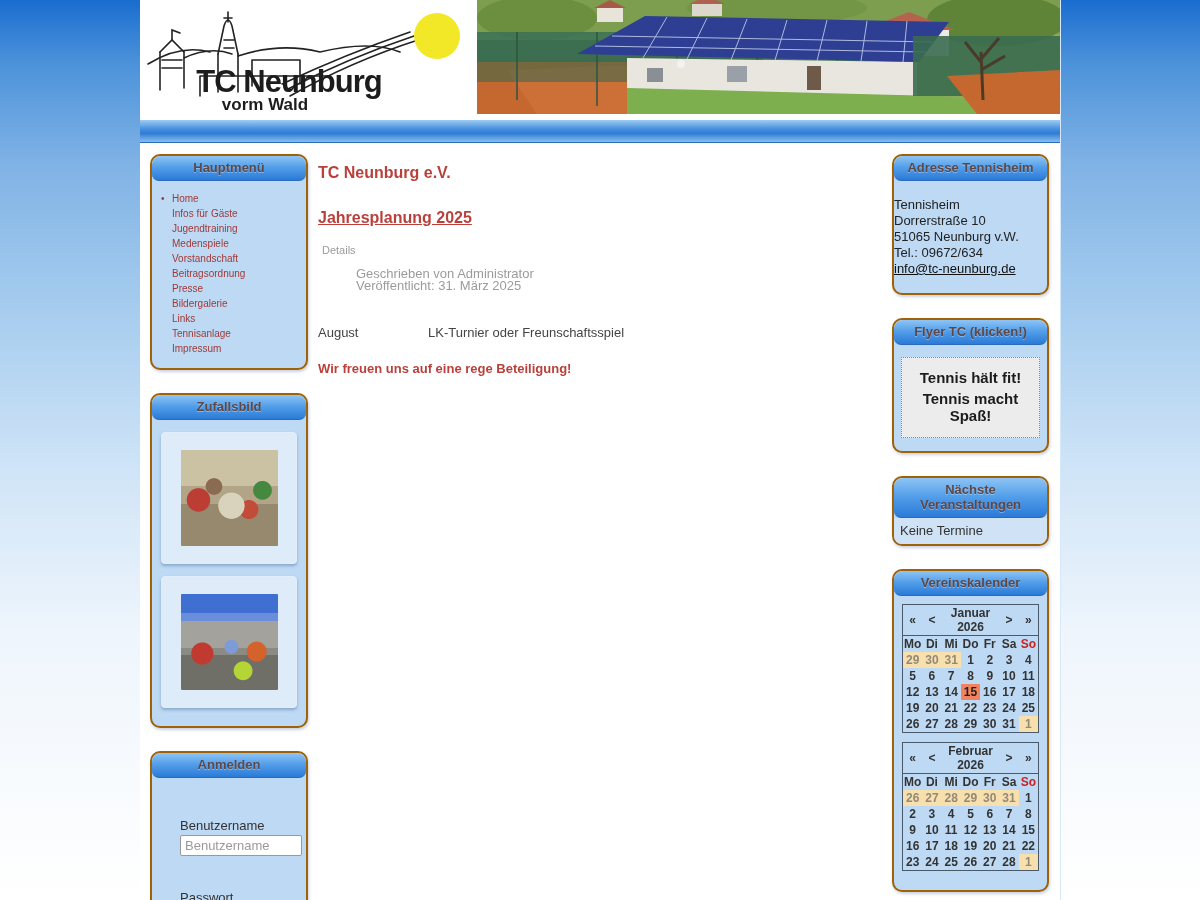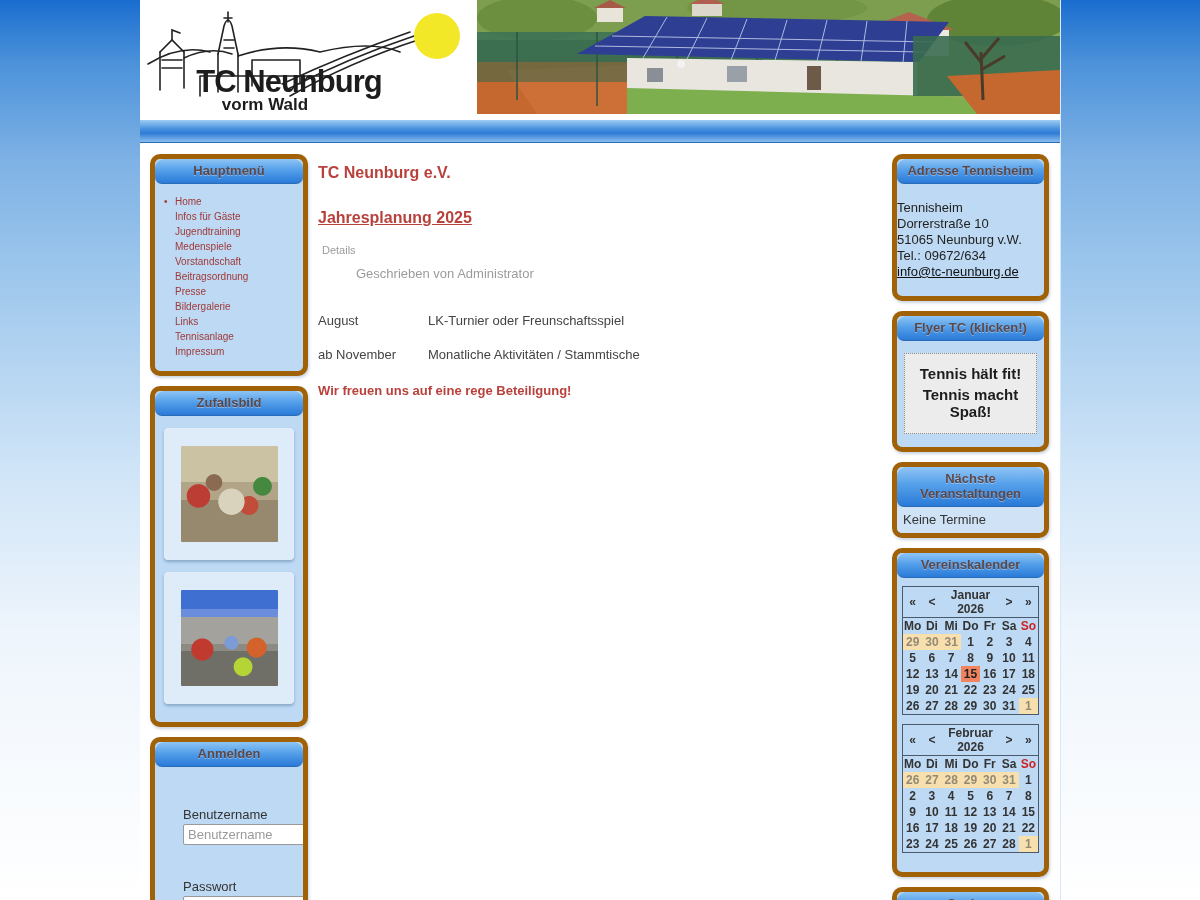--- a/index.html
+++ b/index.html
@@ -21,21 +21,21 @@
     background:linear-gradient(180deg,#9ecdf2 0%,#4990de 40%,#2e7cd6 60%,#8abdec 100%);
     border-bottom:1px solid #2a6cb8;}
 
   
   .content{position:absolute;top:150px;left:0;width:920px;height:750px;}
   .col-left{position:absolute;left:10px;top:4px;width:158px;}
   .col-main{position:absolute;left:178px;top:4px;width:545px;}
   .col-right{position:absolute;left:752px;top:4px;width:157px;}
 
   
-  .module{background:#bdd9f4;border:5px solid #a16207;border-radius:10px;margin-bottom:10px;box-shadow:1px 2px 3px rgba(40,80,130,.25);overflow:hidden;}
+  .module{background:#bdd9f4;border:2px solid #a16207;border-radius:10px;margin-bottom:23px;box-shadow:1px 2px 3px rgba(40,80,130,.25);overflow:hidden;}
   .module-header{
     background:linear-gradient(180deg,#8ec4f4 0%,#55a0ea 45%,#2a7ad8 100%);
     border-radius:9px 9px 7px 7px;border-bottom:1px solid #2a6ab6;
     text-align:center;color:#5d4747;font-weight:bold;font-size:13px;padding:4px 0 5px;
     text-shadow:0 1px 0 rgba(255,255,255,.35);}
   
   .menu-list{list-style:none;margin:6px 0 8px 0;padding:4px 6px 4px 20px;}
   .menu-item{position:relative;color:#a03a38;font-weight:normal;font-size:10px;line-height:15px;cursor:pointer;}
   .menu-item.active::before{content:"\2022";position:absolute;left:-11px;color:#a03a38;}
   
@@ -223,24 +223,24 @@
         </div>
       </div>
     </div>
 
     <div class="col-main">
       <h1 class="site-title">TC Neunburg e.V.</h1>
       <h2 class="article-title">Jahresplanung 2025</h2>
       <div class="details-label">Details</div>
       <div class="byline">
         <div>Geschrieben von Administrator</div>
+        <div>Veröffentlicht: 31. März 2025</div>
       </div>
       <div class="schedule">
           <div class="schedule-row"><span class="period">August</span><span class="activity">LK-Turnier oder Freunschaftsspiel</span></div>
-          <div class="schedule-row"><span class="period">ab November</span><span class="activity">Monatliche Aktivitäten / Stammtische</span></div>
         </div>
       <div class="closing">Wir freuen uns auf eine rege Beteiligung!</div>
     </div>
 
     <div class="col-right">
       <div class="module">
         <div class="module-header">Adresse Tennisheim</div>
         <div class="address-body">
           <div>
               <div>Tennisheim</div>

